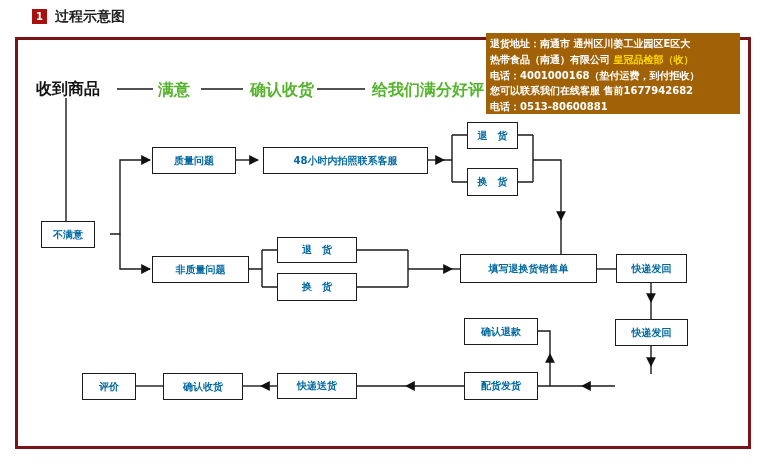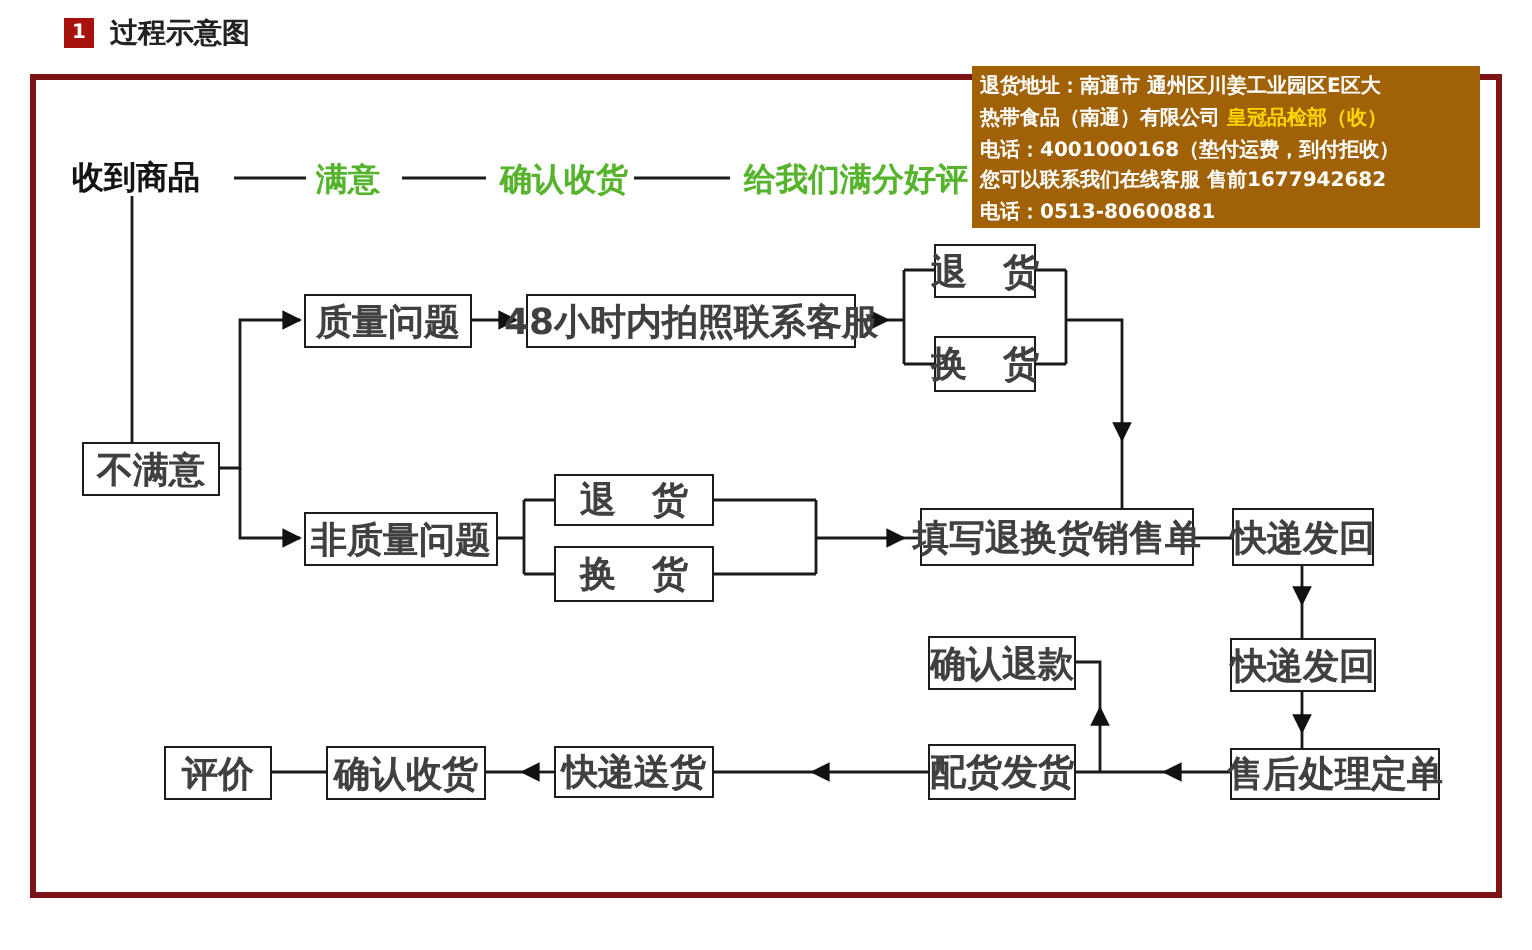--- a/index.html
+++ b/index.html
@@ -18,21 +18,21 @@
   
   .frame{
     position:absolute;left:15px;top:37px;width:736px;height:412px;
     border:3px solid #7a1417;background:#fff;box-sizing:border-box;
   }
   
   svg.wires{position:absolute;left:0;top:0;width:766px;height:475px;pointer-events:none;}
   
   .node{
     position:absolute;box-sizing:border-box;border:1px solid #1c1c1c;background:#fff;
-    color:#404040;font-weight:bold;font-size:18px;display:flex;align-items:center;
+    color:#0369a1;font-weight:bold;font-size:10px;display:flex;align-items:center;
     justify-content:center;white-space:nowrap;
   }
   .toptext{position:absolute;font-weight:bold;font-size:16px;white-space:nowrap;}
   .toptext.black{color:#141414;}
   .toptext.green{color:#55b42c;}
   
   .notice{
     position:absolute;left:486px;top:33px;width:254px;height:81px;background:#a16207;
     color:#fff;font-weight:bold;font-size:10px;line-height:15.8px;
     padding:3px 4px;box-sizing:border-box;white-space:nowrap;overflow:hidden;
@@ -97,32 +97,31 @@
       <path d="M261,386 H243"></path>
       <path d="M136,386 H163"></path>
     </g>
   </svg>
 
   <span class="toptext black" style="left:36px;top:79px">收到商品</span>
   <span class="toptext green" style="left:158px;top:80px">满意</span>
   <span class="toptext green" style="left:250px;top:80px">确认收货</span>
   <span class="toptext green" style="left:372px;top:80px">给我们满分好评</span>
 
-  <div class="node" style="left:41px;top:221px;width:69px;height:27px">不满意</div>
+  <div class="node" style="left:41px;top:221px;width:54px;height:27px">不满意</div>
   <div class="node" style="left:152px;top:147px;width:84px;height:27px">质量问题</div>
   <div class="node" style="left:263px;top:147px;width:165px;height:27px">48小时内拍照联系客服</div>
   <div class="node" style="left:467px;top:122px;width:51px;height:27px">退　货</div>
   <div class="node" style="left:467px;top:168px;width:51px;height:28px">换　货</div>
   <div class="node" style="left:152px;top:256px;width:97px;height:27px">非质量问题</div>
   <div class="node" style="left:277px;top:237px;width:80px;height:26px">退　货</div>
   <div class="node" style="left:277px;top:273px;width:80px;height:28px">换　货</div>
   <div class="node" style="left:460px;top:254px;width:137px;height:29px">填写退换货销售单</div>
   <div class="node" style="left:616px;top:254px;width:71px;height:29px">快递发回</div>
   <div class="node" style="left:615px;top:319px;width:73px;height:27px">快递发回</div>
-  <div class="node" style="left:615px;top:374px;width:105px;height:26px">售后处理定单</div>
   <div class="node" style="left:464px;top:318px;width:74px;height:27px">确认退款</div>
   <div class="node" style="left:464px;top:372px;width:74px;height:28px">配货发货</div>
   <div class="node" style="left:277px;top:373px;width:80px;height:26px">快递送货</div>
   <div class="node" style="left:163px;top:373px;width:80px;height:27px">确认收货</div>
   <div class="node" style="left:82px;top:373px;width:54px;height:27px">评价</div>
 
   <div class="notice">
     <div>退货地址：南通市 通州区川姜工业园区E区大</div>
     <div><span>热带食品（南通）有限公司 </span><span class="hl">皇冠品检部（收）</span></div>
     <div>电话：4001000168（垫付运费，到付拒收）</div>

